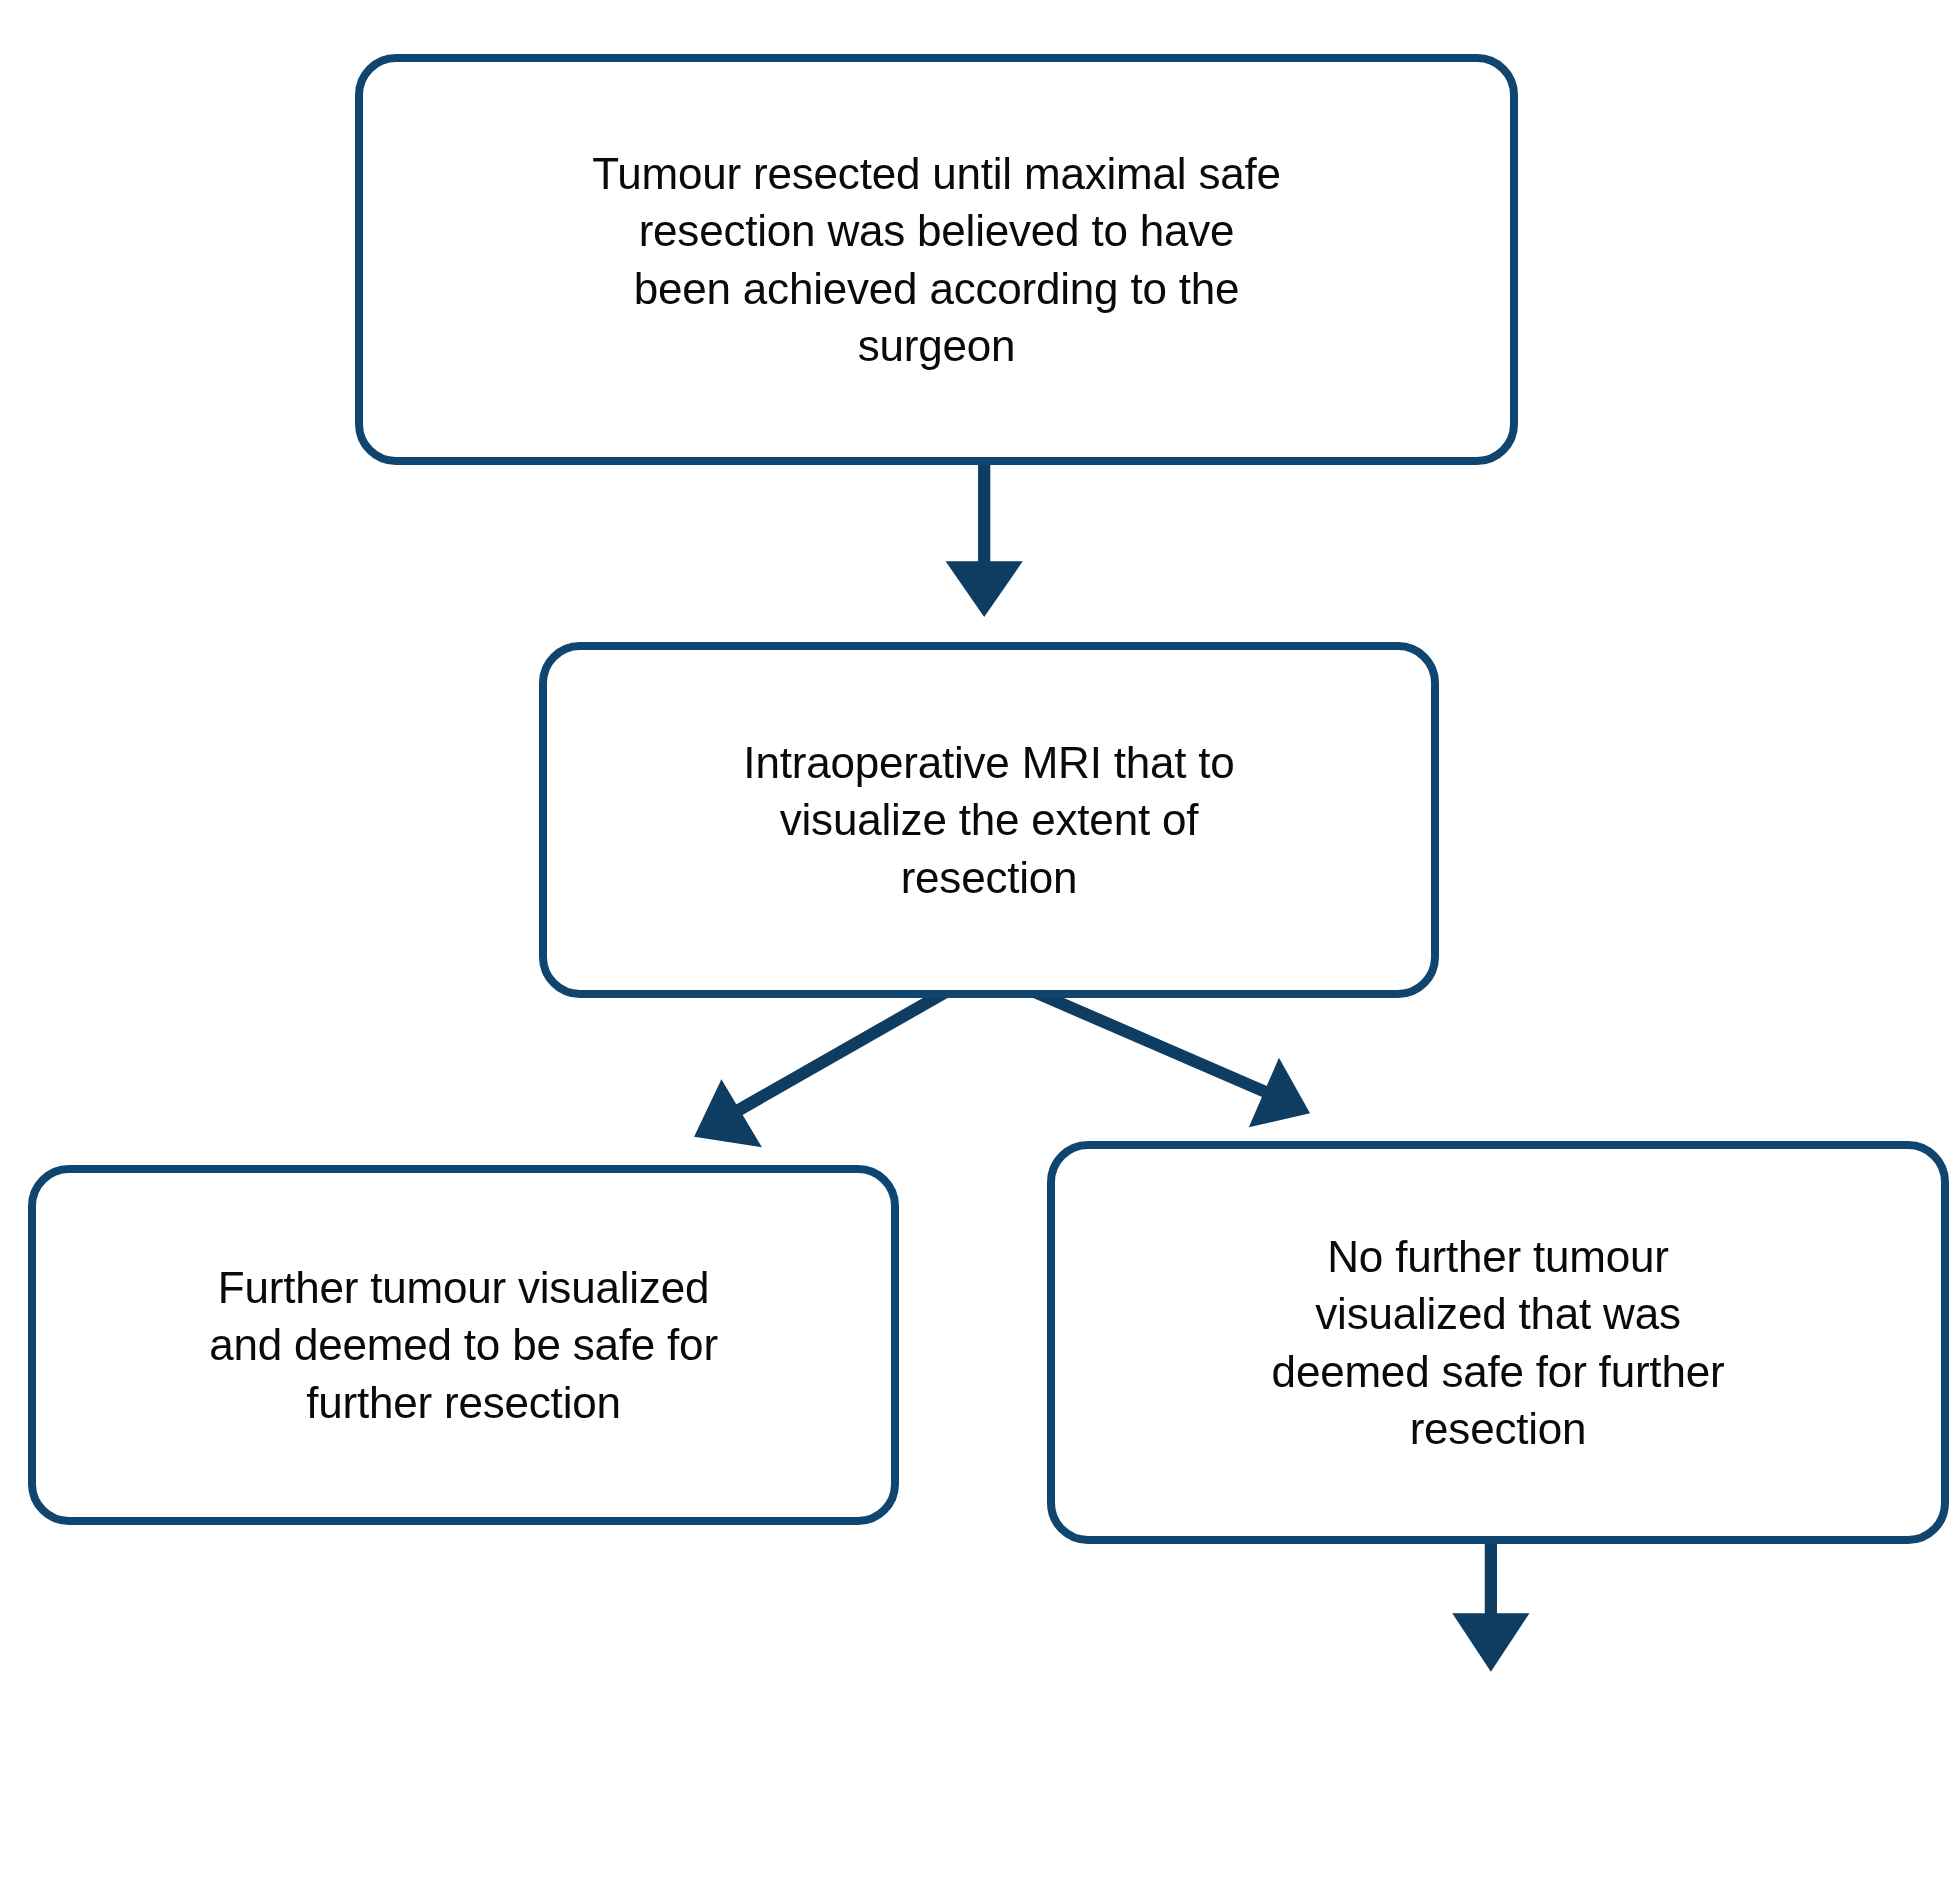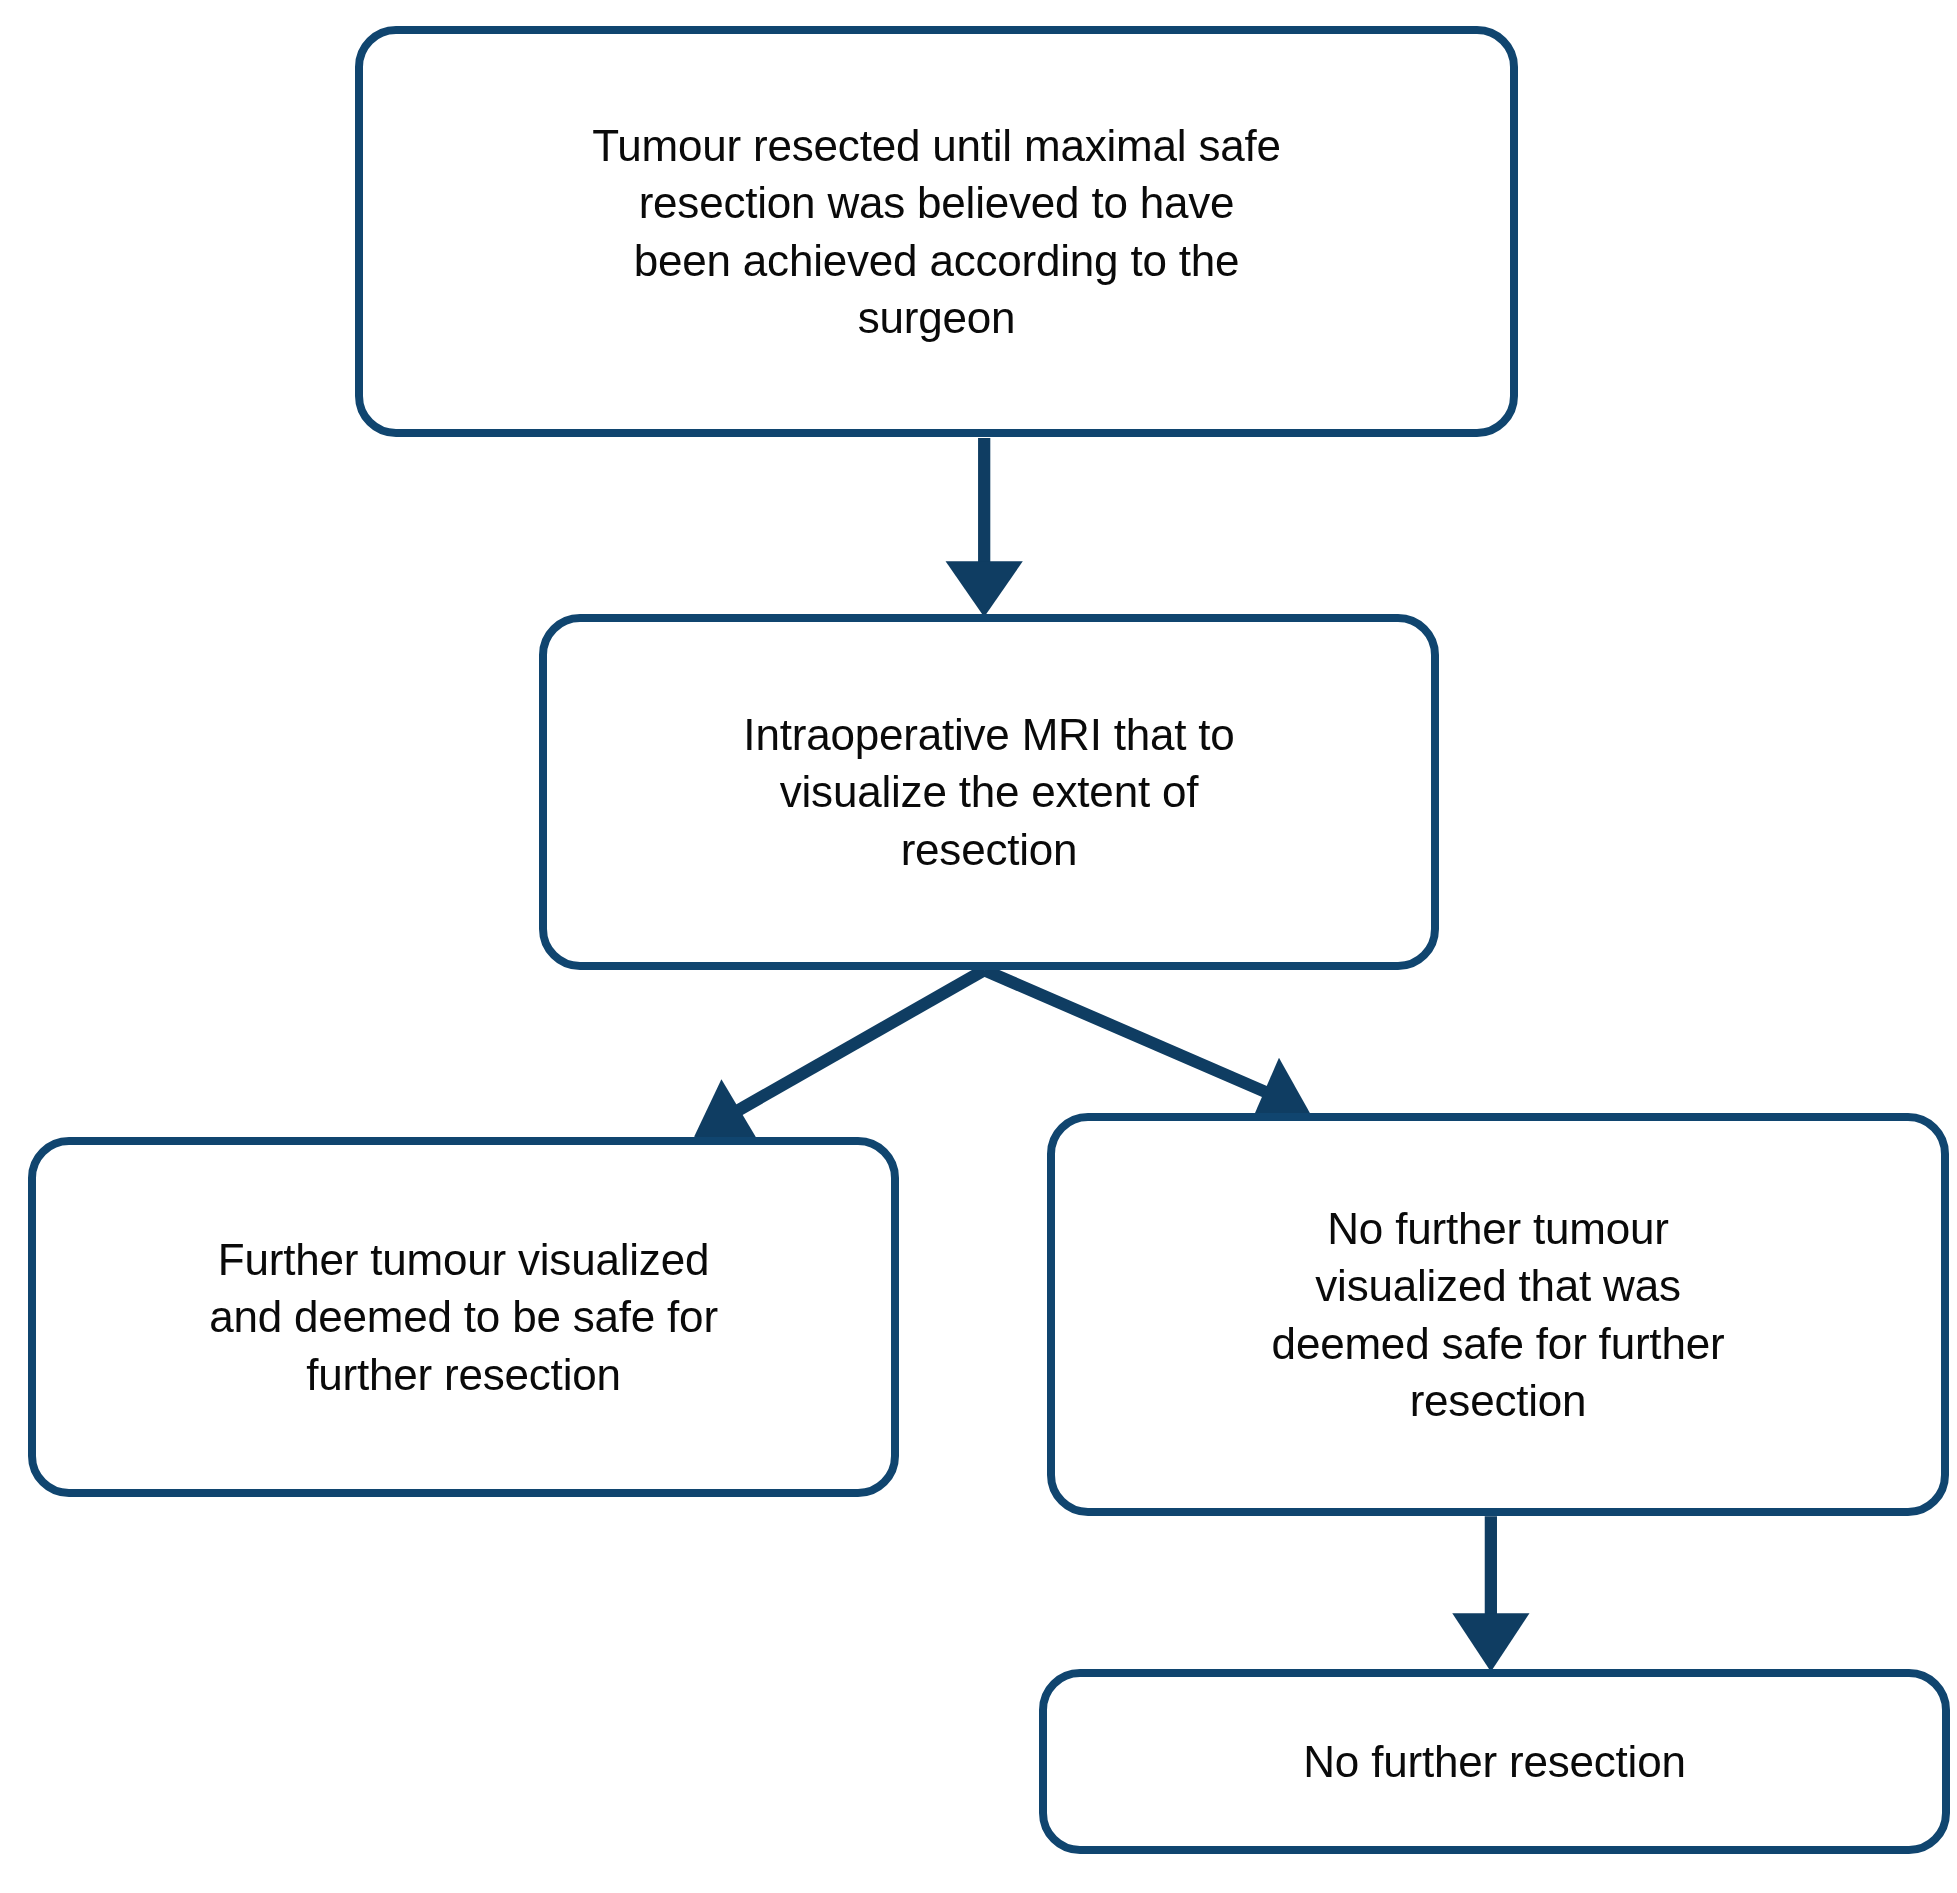--- a/index.html
+++ b/index.html
@@ -25,20 +25,21 @@
     display: flex;
     align-items: center;
     justify-content: center;
     text-align: center;
     color: #0a0a0a;
     font-size: 44px;
     line-height: 1.30;
     letter-spacing: -0.2px;
     padding: 7.5px 24.5px;
     z-index: 2;
+    margin-top: 28px;
   }
   .node .node-text {
     display: block;
     width: 100%;
     white-space: pre-line;
   }
 
   
   #node-1 { left: 355px;  top: 26px;   width: 1163px; height: 411px; }
   #node-2 { left: 539px;  top: 614px;  width: 900px;  height: 356px; }
@@ -115,18 +116,15 @@
 further resection</span>
   </div>
 
   <div class="node" id="node-4">
     <span class="node-text">No further tumour
 visualized that was
 deemed safe for further
 resection</span>
   </div>
 
-  <div class="node" id="node-5">
-    <span class="node-text">No further resection</span>
-  </div>
 
 </div>
 
 
 </body></html>

